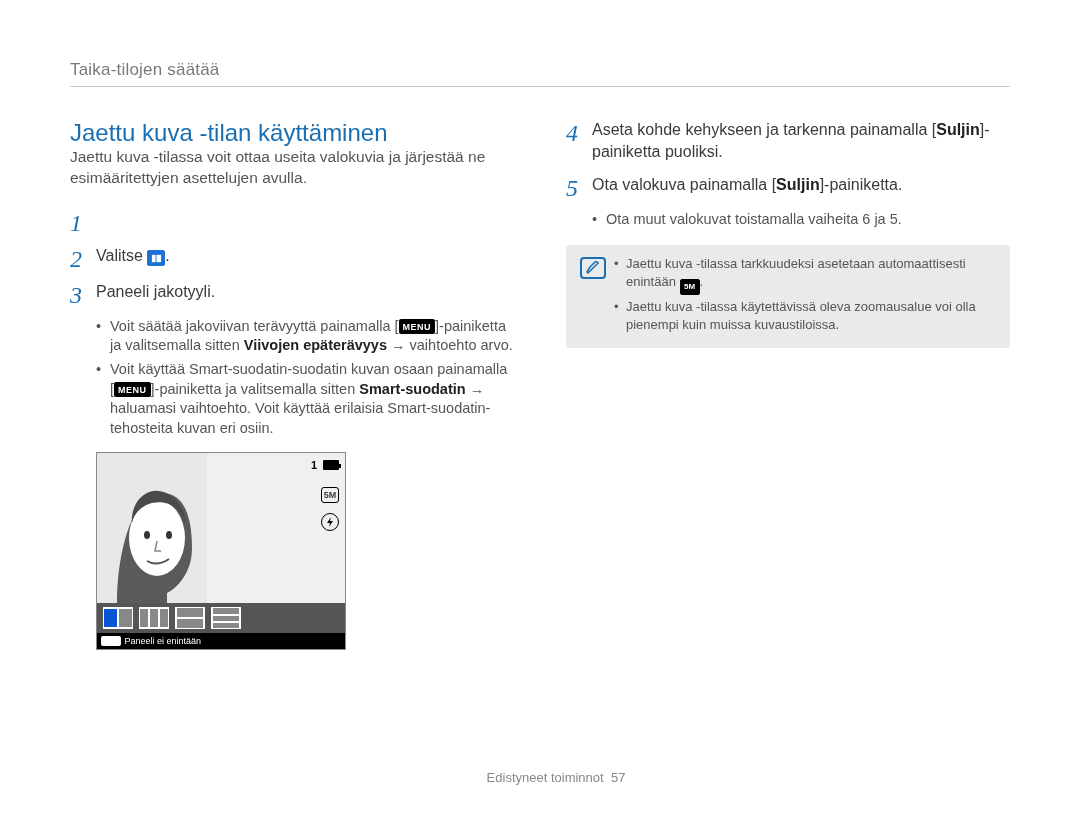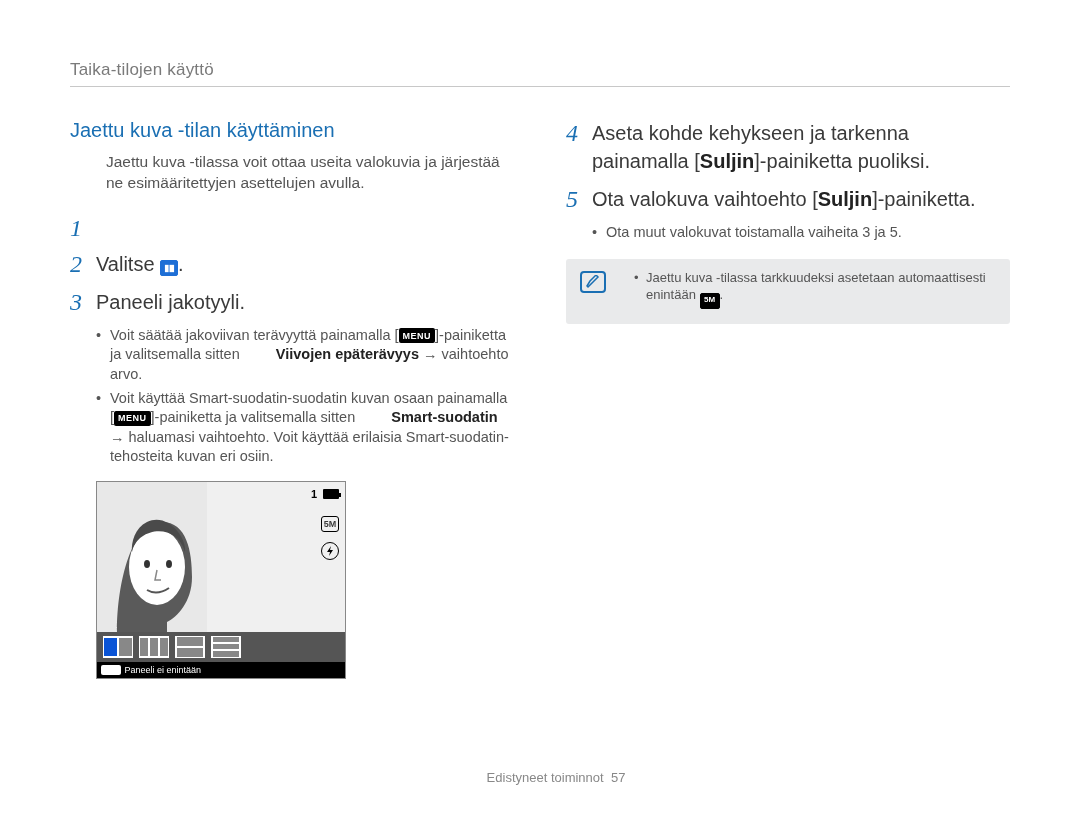--- a/index.html
+++ b/index.html
@@ -2,37 +2,37 @@
 <html><head>
 <meta charset="utf-8">
 <style>
   * { box-sizing: border-box; margin: 0; padding: 0; }
   html, body { width: 1080px; height: 815px; background: #fff; font-family: Arial, Helvetica, sans-serif; color: #3a3a3a; }
   .page { width: 1080px; height: 815px; position: relative; padding: 60px 70px 0 70px; }
   .breadcrumb { font-size: 17px; color: #7a7a7a; letter-spacing: 0.2px; }
   .rule { border: none; border-top: 1px solid #c8c8c8; margin-top: 6px; }
   .columns { display: flex; gap: 52px; margin-top: 32px; }
   .col { width: 50%; }
-  .section-title { color: #1a6fb3; font-size: 20px; font-weight: 400; margin-bottom: 10px; }
-  .intro { font-size: 15.5px; line-height: 1.35; color: #555; margin-bottom: 20px; margin-left: 36px; }
+  .section-title { color: #1a6fb3; font-size: 24px; font-weight: 400; margin-bottom: 0; }
+  .intro { font-size: 15.5px; line-height: 1.35; color: #555; margin-bottom: 20px; }
   .steps { list-style: none; }
   .step { display: flex; align-items: flex-start; margin-bottom: 10px; }
   .stepnum { font-size: 24px; color: #1a6fb3; font-style: italic; font-family: Georgia, 'Times New Roman', serif; width: 26px; flex-shrink: 0; line-height: 1; margin-top: 2px; }
-  .stepbody { font-size: 20px; line-height: 1.4; }
+  .stepbody { font-size: 16px; line-height: 1.4; }
   .stepbody b { font-weight: 700; color: #222; }
   .sublist { list-style: none; margin: 6px 0 8px 26px; }
   .sublist li { font-size: 14.5px; color: #555; line-height: 1.35; margin-bottom: 4px; position: relative; padding-left: 14px; }
   .sublist li::before { content: "•"; position: absolute; left: 0; top: 0; }
-  .sublist b { color: #222; margin-left: 32px; }
+  .sublist b { color: #222; }
   .menu-badge { display: inline-block; background: #000; color: #fff; font-size: 9px; font-weight: 700; letter-spacing: 0.5px; padding: 1.5px 4px; border-radius: 2px; vertical-align: 1px; }
   .tiny-icon { display: inline-flex; align-items: center; justify-content: center; width: 18px; height: 16px; border: 1px solid #444; border-radius: 2px; vertical-align: -3px; }
   .tiny-icon svg { width: 11px; height: 11px; }
   .tiny-icon-black { background: #000; border-color: #000; }
   .tiny-icon-black svg { stroke: #fff; fill: #fff; }
-  .note-box { background: #e9eaeb; border-radius: 3px; padding: 10px 14px 12px 14px; display: flex; gap: 28px; margin-top: 16px; }
+  .note-box { background: #e9eaeb; border-radius: 3px; padding: 10px 14px 12px 14px; display: flex; gap: 8px; margin-top: 16px; }
   .note-icon { width: 26px; height: 22px; border: 2px solid #1a6fb3; border-radius: 4px; display: flex; align-items: center; justify-content: center; flex-shrink: 0; margin-top: 2px; }
   .note-icon svg { width: 14px; height: 14px; }
   .note-box ul { list-style: none; }
   .note-box li { font-size: 13px; color: #555; line-height: 1.35; margin-bottom: 3px; position: relative; padding-left: 12px; }
   .note-box li::before { content: "•"; position: absolute; left: 0; }
   .screenshot { width: 250px; border: 1px solid #888; margin: 14px 0 0 26px; background: #fff; }
   .viewfinder { height: 150px; background: #f0f0f0; position: relative; overflow: hidden; }
   .face-area { position: absolute; left: 0; top: 0; width: 110px; height: 150px; }
   .top-left-icon { position: absolute; left: 6px; top: 6px; width: 20px; height: 16px; background: #1e6fd6; border-radius: 2px; display: flex; align-items: center; justify-content: center; }
   .top-left-icon svg { width: 12px; height: 10px; }
@@ -49,21 +49,21 @@
   .layout-opt.active .cell:first-child { background:#0a54d6; }
   .caption-bar { height: 16px; background: #000; display:flex; align-items:center; padding: 0 4px; gap:4px; }
   .ok-badge { font-size: 8px; font-weight:700; background:#fff; color:#000; border-radius:2px; padding: 0 3px; }
   .caption-bar span { color:#fff; font-size: 9px; }
   .footer { position: absolute; bottom: 30px; left: 16px; width: 100%; text-align: center; font-size: 13px; color: #888; }
 </style>
 </head>
 <body>
 
 <div class="page">
-  <div class="breadcrumb">Taika-tilojen käyttö</div>
+  <div class="breadcrumb">Taika-tilojen säätää</div>
   <hr class="rule">
 
   <div class="columns">
 
     <div class="col">
       <h2 class="section-title">Jaettu kuva -tilan käyttäminen</h2>
       <p class="intro">Jaettu kuva -tilassa voit ottaa useita valokuvia ja järjestää ne esimääritettyjen asettelujen avulla.</p>
 
       <ol class="steps">
         <li class="step">
@@ -162,39 +162,40 @@
       <ol class="steps">
         <li class="step">
           <span class="stepnum">4</span>
           <span class="stepbody">
             <span>Aseta kohde kehykseen ja tarkenna painamalla [</span><b>Suljin</b><span>]-painiketta puoliksi.</span>
           </span>
         </li>
         <li class="step">
           <span class="stepnum">5</span>
           <span class="stepbody">
-            <span>Ota valokuva vaihtoehto [</span><b>Suljin</b><span>]-painiketta.</span>
+            <span>Ota valokuva painamalla [</span><b>Suljin</b><span>]-painiketta.</span>
           </span>
         </li>
       </ol>
 
       <ul class="sublist">
-        <li><span>Ota muut valokuvat toistamalla vaiheita 3 ja 5.</span></li>
+        <li><span>Ota muut valokuvat toistamalla vaiheita 6 ja 5.</span></li>
       </ul>
 
       <div class="note-box">
         <div class="note-icon">
           <svg viewBox="0 0 14 14">
               <path d="M2 12 L12 2 L10 0 L7 3 L4 6 L1 11 Z" fill="none" stroke="#1a6fb3" stroke-width="1.5"></path>
             </svg>
         </div>
         <ul>
           <li>
             <span>Jaettu kuva -tilassa tarkkuudeksi asetetaan automaattisesti enintään </span><span class="tiny-icon tiny-icon-black" style="width:20px; font-size:8px; color:#fff; font-weight:700;">5M</span><span>.</span>
           </li>
+          <li><span>Jaettu kuva -tilassa käytettävissä oleva zoomausalue voi olla pienempi kuin muissa kuvaustiloissa.</span></li>
         </ul>
       </div>
     </div>
   </div>
 
   <div class="footer">
     <span>Edistyneet toiminnot</span>&nbsp;&nbsp;<span>57</span>
   </div>
 </div>
 

